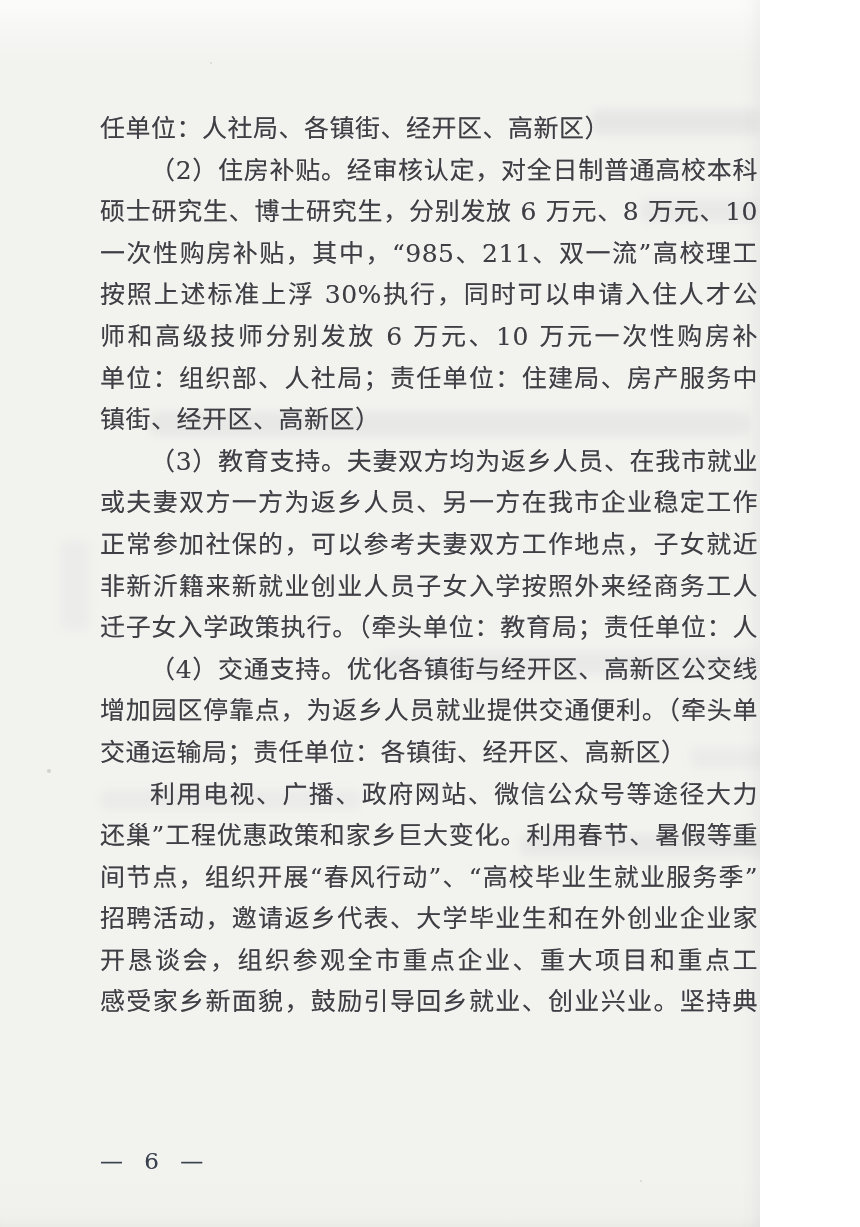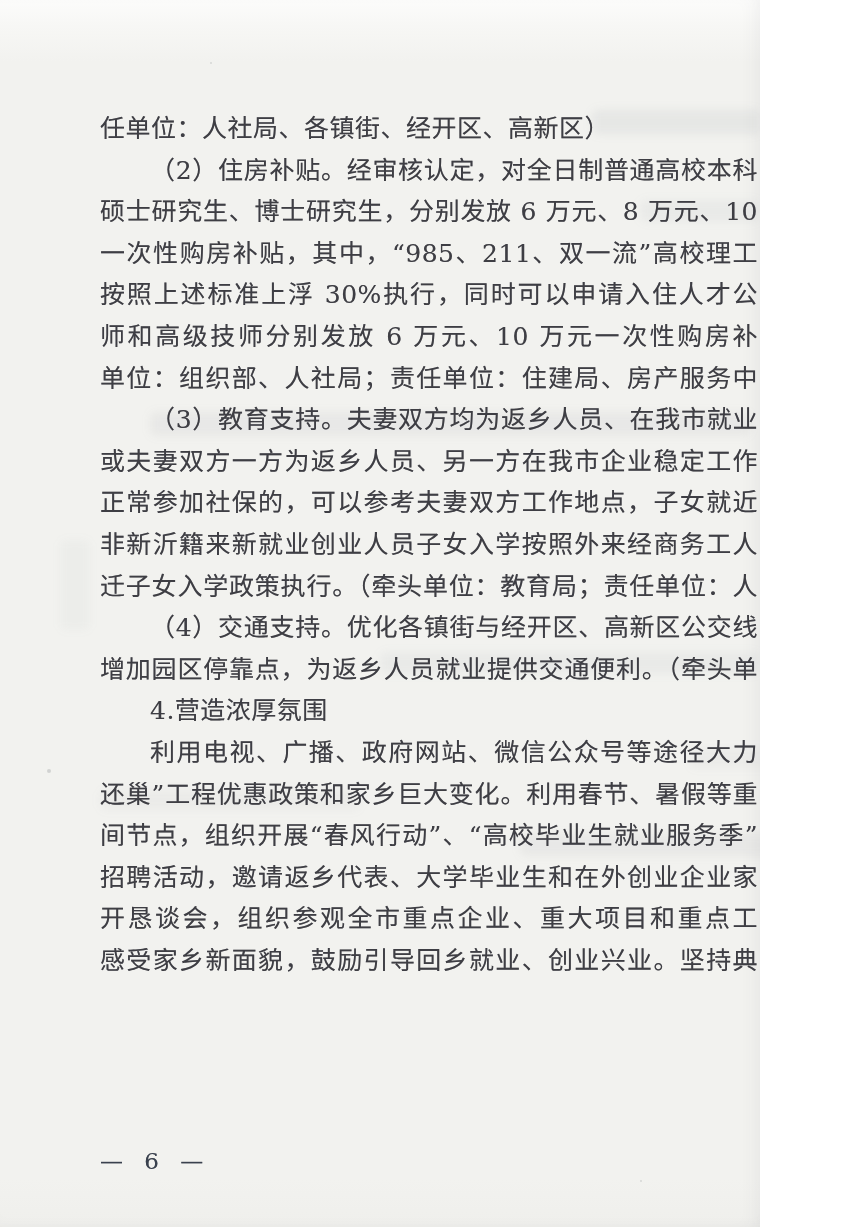--- a/index.html
+++ b/index.html
@@ -108,34 +108,33 @@
       <div class="para">
         <div class="line">任单位：人社局、各镇街、经开区、高新区）</div>
       </div>
       <div class="para">
         <div class="line indent fill">（2）住房补贴。经审核认定，对全日制普通高校本科生、</div>
         <div class="line fill">硕士研究生、博士研究生，分别发放 6 万元、8 万元、10 万元的</div>
         <div class="line fill">一次性购房补贴，其中，“985、211、双一流”高校理工类毕业生，</div>
         <div class="line fill">按照上述标准上浮 30%执行，同时可以申请入住人才公寓；对技</div>
         <div class="line fill">师和高级技师分别发放 6 万元、10 万元一次性购房补贴。（牵头</div>
         <div class="line fill">单位：组织部、人社局；责任单位：住建局、房产服务中心、各</div>
+        <div class="line">镇街、经开区、高新区）</div>
       </div>
       <div class="para">
         <div class="line indent fill">（3）教育支持。夫妻双方均为返乡人员、在我市就业创业，</div>
         <div class="line fill">或夫妻双方一方为返乡人员、另一方在我市企业稳定工作一年且</div>
         <div class="line fill">正常参加社保的，可以参考夫妻双方工作地点，子女就近入学。</div>
         <div class="line fill">非新沂籍来新就业创业人员子女入学按照外来经商务工人员随</div>
         <div class="line fill">迁子女入学政策执行。（牵头单位：教育局；责任单位：人社局、</div>
       </div>
       <div class="para">
         <div class="line indent fill">（4）交通支持。优化各镇街与经开区、高新区公交线路，</div>
         <div class="line fill">增加园区停靠点，为返乡人员就业提供交通便利。（牵头单位：</div>
-      </div>
-      <div class="para heading">
-        <div class="line indent">4.营造浓厚氛围</div>
+        <div class="line">交通运输局；责任单位：各镇街、经开区、高新区）</div>
       </div>
       <div class="para">
         <div class="line indent fill">利用电视、广播、政府网站、微信公众号等途径大力宣传“凤</div>
         <div class="line fill">还巢”工程优惠政策和家乡巨大变化。利用春节、暑假等重要时</div>
         <div class="line fill">间节点，组织开展“春风行动”、“高校毕业生就业服务季”等系列</div>
         <div class="line fill">招聘活动，邀请返乡代表、大学毕业生和在外创业企业家代表召</div>
         <div class="line fill">开恳谈会，组织参观全市重点企业、重大项目和重点工程，直观</div>
         <div class="line fill">感受家乡新面貌，鼓励引导回乡就业、创业兴业。坚持典型引领，</div>
       </div>
     </main>

